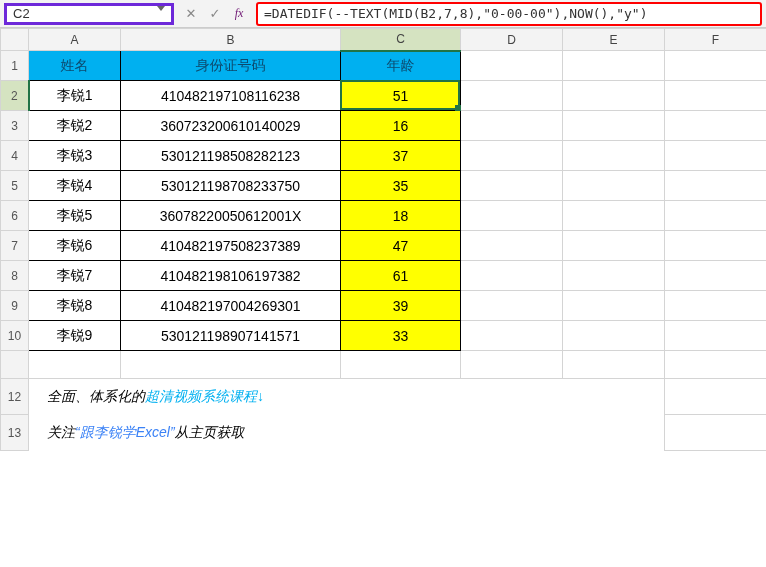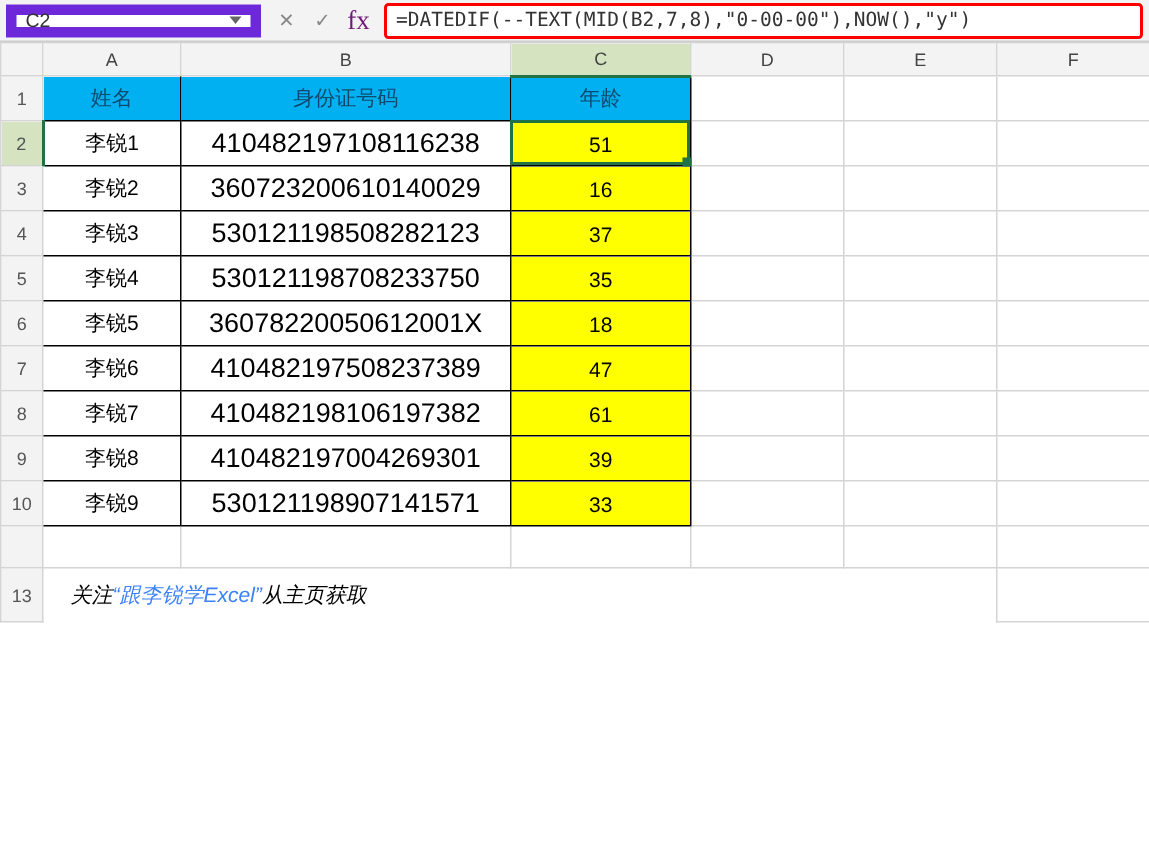--- a/index.html
+++ b/index.html
@@ -18,23 +18,22 @@
     align-items: center;
     height: 28px;
     background: #f3f3f3;
     border-bottom: 1px solid #ccc;
     padding: 2px 4px;
   }
   .name-box {
     width: 170px;
     height: 22px;
     background: #fff;
-    border: 7px solid #6d28d9;
+    border: 3px solid #6d28d9;
     display: flex;
-    align-items: center;
     padding: 0 6px;
     font-size: 13px;
     color: #333;
     position: relative;
   }
   .name-box .dd {
     margin-left: auto;
     width: 0; height: 0;
     border-left: 4px solid transparent;
     border-right: 4px solid transparent;
@@ -46,23 +45,24 @@
     gap: 2px;
     margin-left: 6px;
   }
   .fx-btn {
     width: 22px; height: 22px;
     display: flex; align-items: center; justify-content: center;
     color: #888;
     font-size: 13px;
   }
   .fx-label {
+    font-style: italic;
     font-family: "Times New Roman", serif;
     color: #701a75;
-    font-size: 18px;
+    font-size: 12px;
     width: 22px; text-align: center;
   }
   .formula-input-wrap {
     flex: 1;
     margin-left: 6px;
     height: 24px;
     border: 2px solid #ff0000;
     border-radius: 3px;
     display: flex;
     align-items: center;
@@ -139,21 +139,21 @@
     font-weight: bold;
     border: 1px solid #000 !important;
     font-size: 16px;
   }
   .data-cell {
     border: 1px solid #000 !important;
     background: #fff;
     font-size: 15px;
   }
   .data-cell.idcol {
-    font-size: 18px;
+    font-size: 14px;
   }
   .age-cell {
     background: #ffff00 !important;
   }
   tr.data-row td, tr.data-row th { height: 30px; }
 
   
   .sel-outline {
     position: absolute;
     border: 2px solid #217346;
@@ -324,20 +324,27 @@
     <tr class="empty-row">
       <th>11</th>
       <td></td>
           <td></td>
           <td></td>
           <td></td>
           <td></td>
           <td></td>
     </tr>
 
+    <tr class="promo-row">
+      <th>12</th>
+      <td class="promo" colspan="5">
+        <span>全面、体系化的</span><span class="blue">超清视频系统课程↓</span>
+      </td>
+      <td></td>
+    </tr>
 
     <tr class="promo-row">
       <th>13</th>
       <td class="promo" colspan="5">
         <span>关注</span><span class="green">“跟李锐学Excel”</span><span>从主页获取</span>
       </td>
       <td></td>
     </tr>
 
   </tbody>

